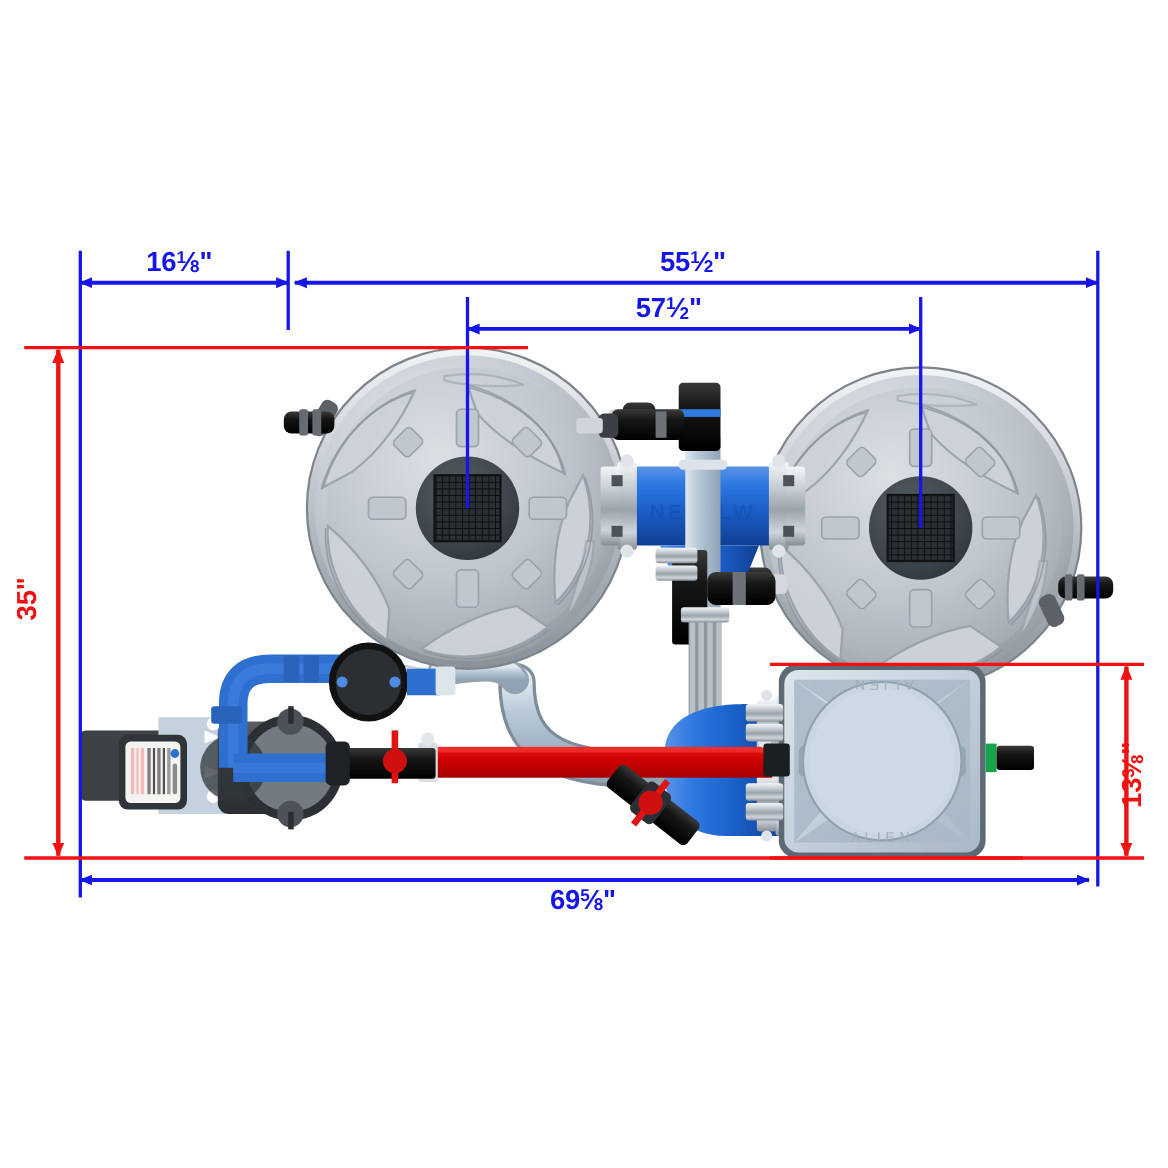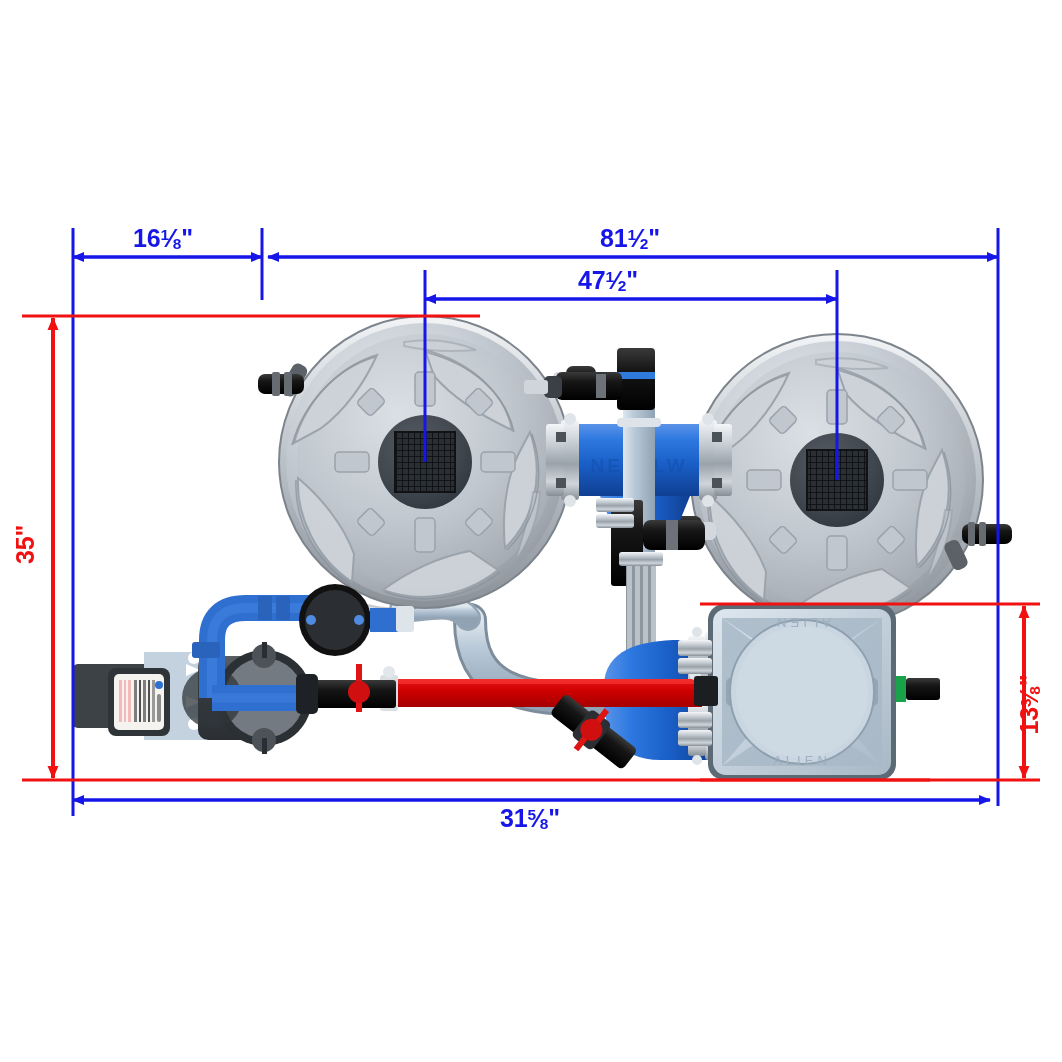--- a/index.html
+++ b/index.html
@@ -462,29 +462,29 @@
     <g>
       <line x1="1024" y1="606" x2="1024" y2="778" stroke="#f01111" stroke-width="4" marker-start="url(#arrRs)" marker-end="url(#arrR)"></line>
     </g>
   </svg>
 
   <div class="dimlabel blue" style="left:133px; top:224px; font-size:25px;">
     <span>16</span><sup>1</sup><span class="frac-slash">⁄</span><sub>8</sub><span>"</span>
   </div>
 
   <div class="dimlabel blue" style="left:600px; top:224px; font-size:25px;">
-    <span>81</span><sup>1</sup><span class="frac-slash">⁄</span><sub>2</sub><span>"</span>
+    <span>55</span><sup>1</sup><span class="frac-slash">⁄</span><sub>2</sub><span>"</span>
   </div>
 
   <div class="dimlabel blue" style="left:578px; top:266px; font-size:25px;">
-    <span>47</span><sup>1</sup><span class="frac-slash">⁄</span><sub>2</sub><span>"</span>
+    <span>57</span><sup>1</sup><span class="frac-slash">⁄</span><sub>2</sub><span>"</span>
   </div>
 
   <div class="dimlabel blue" style="left:500px; top:804px; font-size:25px;">
-    <span>31</span><sup>5</sup><span class="frac-slash">⁄</span><sub>8</sub><span>"</span>
+    <span>69</span><sup>5</sup><span class="frac-slash">⁄</span><sub>8</sub><span>"</span>
   </div>
 
   <div class="dimlabel red rot-left" style="left:6px; top:530px; font-size:25px;">
     <span>35</span><span>"</span>
   </div>
 
   <div class="dimlabel red rot-right" style="left:1000px; top:690px; font-size:25px;">
     <span>13</span><sup>3</sup><span class="frac-slash">⁄</span><sub>8</sub><span>"</span>
   </div>
 

